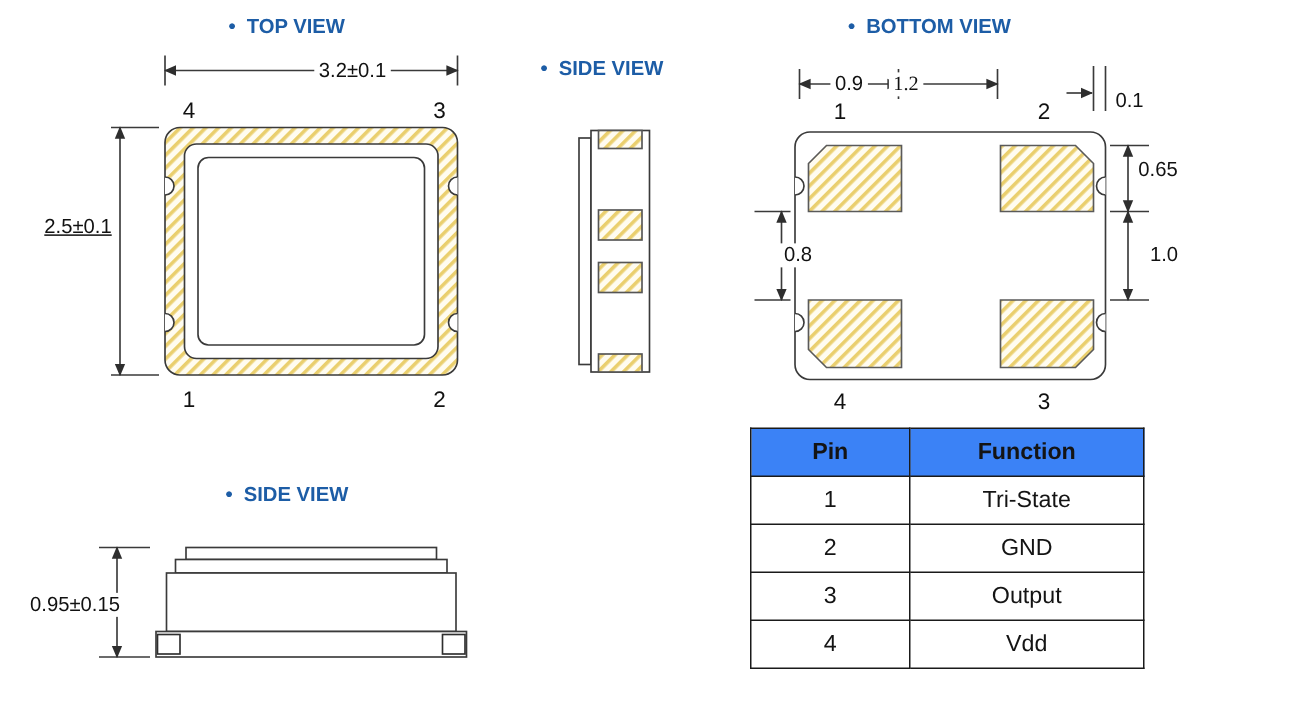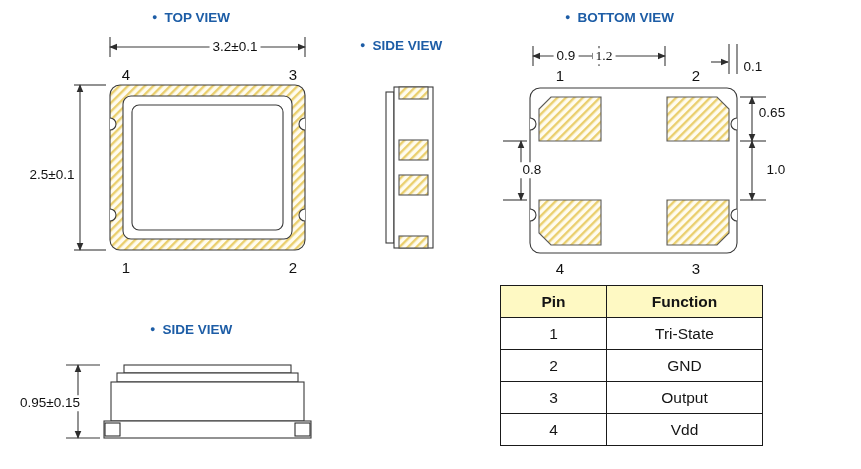--- a/index.html
+++ b/index.html
@@ -24,21 +24,21 @@
   }
   table.pin-table {
     position:absolute; left:500px; top:285px;
     border-collapse:collapse; font-size:15.5px; color:#141414;
     border:1.5px solid #1a1a1a;
   }
   table.pin-table th, table.pin-table td {
     border:1px solid #1a1a1a; text-align:center; vertical-align:middle;
     height:31px; padding:0 6px;
   }
-  table.pin-table th { background:#fef9c3; font-weight:bold; }
+  table.pin-table th { background:#3b82f6; font-weight:bold; }
   .c-pin { width:93px; }
   .c-fn  { width:143px; }
 </style>
 </head>
 <body>
 
 <div class="canvas">
 
   <svg width="861" height="469" viewBox="0 0 861 469">
     <defs>
@@ -165,21 +165,21 @@
   <div class="vlabel" style="left:565px; top:10px;">
     <span class="bullet">●</span>
     <span>BOTTOM VIEW</span>
   </div>
   <div class="vlabel" style="left:150px; top:322px;">
     <span class="bullet">●</span>
     <span>SIDE VIEW</span>
   </div>
 
   <div class="dim" style="left:207px; top:47px;margin-left:28px;">3.2±0.1</div>
-  <div class="dim" style="left:52px;  top:175px;">2.5±0.1</div>
+  <div class="dim" style="left:52px;  top:151px;text-decoration:underline;">2.5±0.1</div>
   <div class="dim" style="left:566px; top:56px;">0.9</div>
   <div class="dim" style="left:604px; top:56px;font-family:Liberation Serif, serif;">1.2</div>
   <div class="dim" style="left:753px; top:67px;">0.1</div>
   <div class="dim" style="left:772px; top:113px;text-align:right;">0.65</div>
   <div class="dim" style="left:776px; top:170px;">1.0</div>
   <div class="dim" style="left:532px; top:170px;">0.8</div>
   <div class="dim" style="left:50px;  top:403px;">0.95±0.15</div>
 
   <div class="pin" style="left:126px; top:74px;">4</div>
   <div class="pin" style="left:293px; top:74px;">3</div>

